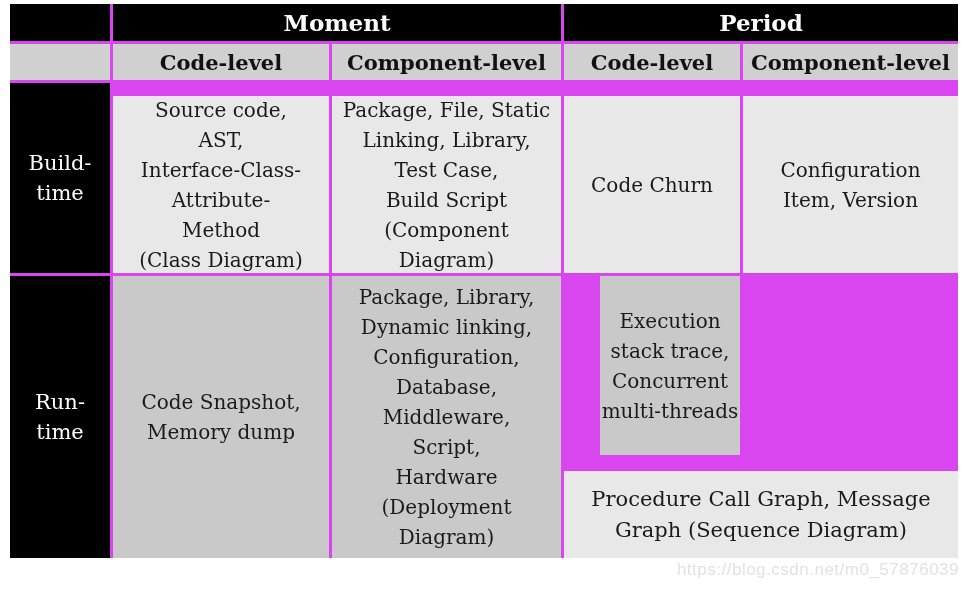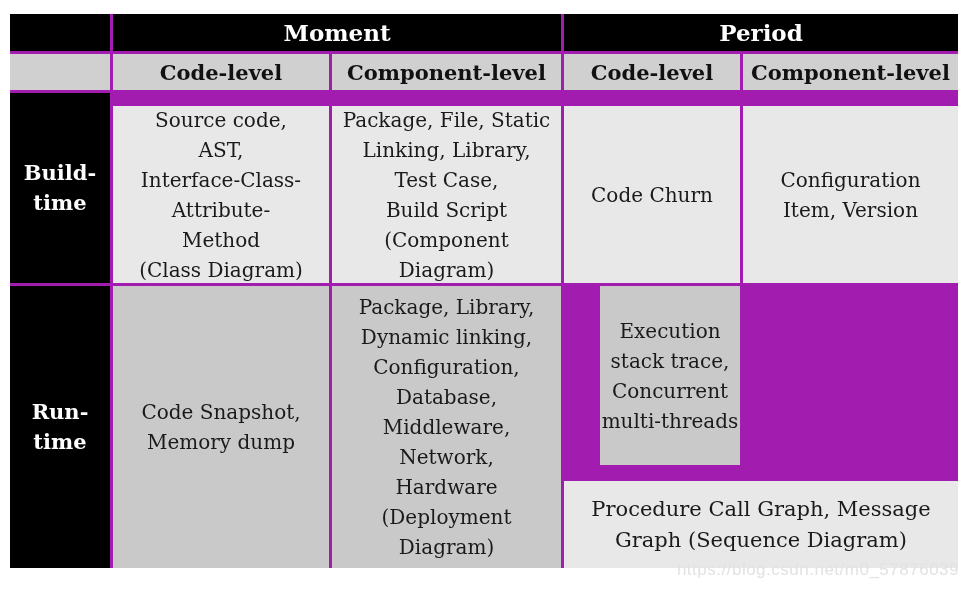--- a/index.html
+++ b/index.html
@@ -11,28 +11,28 @@
     position: relative;
     width: 977px;
     height: 589px;
     background: #ffffff;
     overflow: hidden;
     font-family: "DejaVu Serif", "Liberation Serif", serif;
   }
   .tbl {
     position: absolute;
     left: 10px;
-    top: 14px;
+    top: 4px;
     width: 948px;
     height: 554px;
     display: grid;
     grid-template-columns: 100px 216px 229px 176px 215px;
     grid-template-rows: 37px 36px 190px 179px 100px;
     gap: 3px;
-    background: #a21caf;
+    background: #d946ef;
   }
   .cell {
     display: flex;
     align-items: center;
     justify-content: center;
     text-align: center;
     white-space: pre-line;
     overflow: hidden;
   }
   .hdr1 {
@@ -43,21 +43,21 @@
   }
   .hdr2 {
     background: #d0d0d0;
     color: #111111;
     font-weight: bold;
     font-size: 21px;
   }
   .rowhdr {
     background: #000000;
     color: #ffffff;
-    font-weight: bold;
+    font-weight: normal;
     font-size: 21px;
     line-height: 30px;
   }
   .light {
     background: #e8e8e8;
     color: #1a1a1a;
     font-size: 20px;
     line-height: 30px;
     margin-top: 13px;
   }
@@ -119,21 +119,21 @@
 
     <div class="cell rowhdr" style="grid-area: 4 / 1 / 6 / 2;">Run-
 time</div>
     <div class="cell dark" style="grid-area: 4 / 2 / 6 / 3;">Code Snapshot,
 Memory dump</div>
     <div class="cell dark" style="grid-area: 4 / 3 / 6 / 4;">Package, Library,
 Dynamic  linking,
 Configuration,
 Database,
 Middleware,
-Network,
+Script,
 Hardware
 (Deployment
 Diagram)</div>
     <div class="cell dark" style="grid-area: 4 / 4 / 5 / 5; margin-left: 36px;">Execution
 stack trace,
 Concurrent
 multi-threads</div>
     <div class="cell light mergedcell" style="grid-area: 5 / 4 / 6 / 6;">Procedure Call Graph, Message
 Graph (Sequence Diagram)</div>
 

